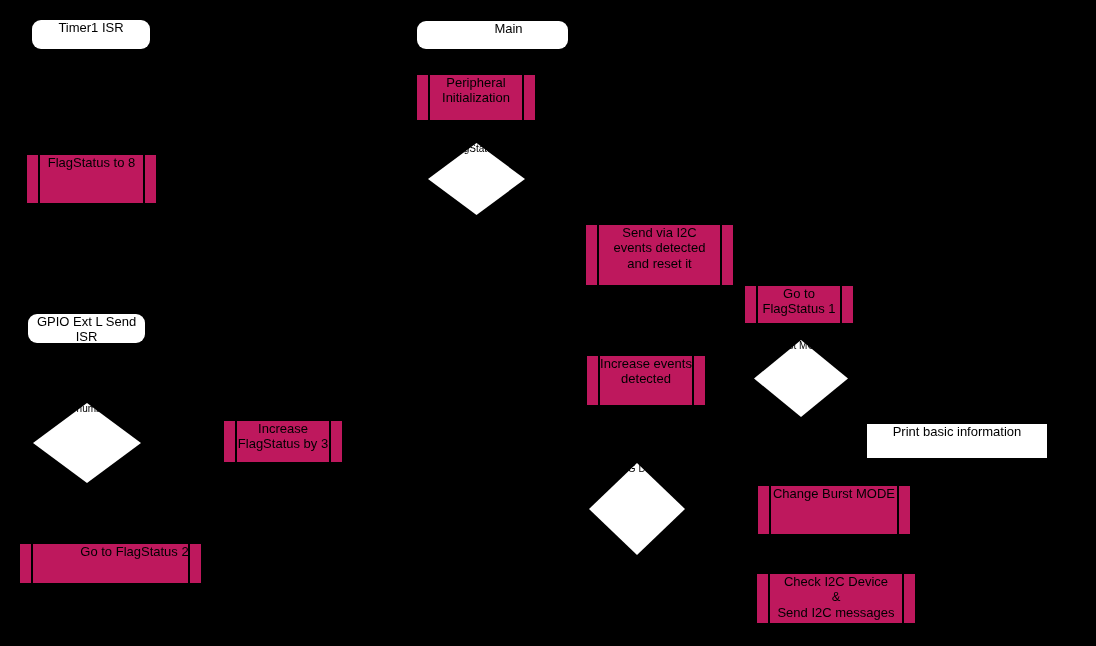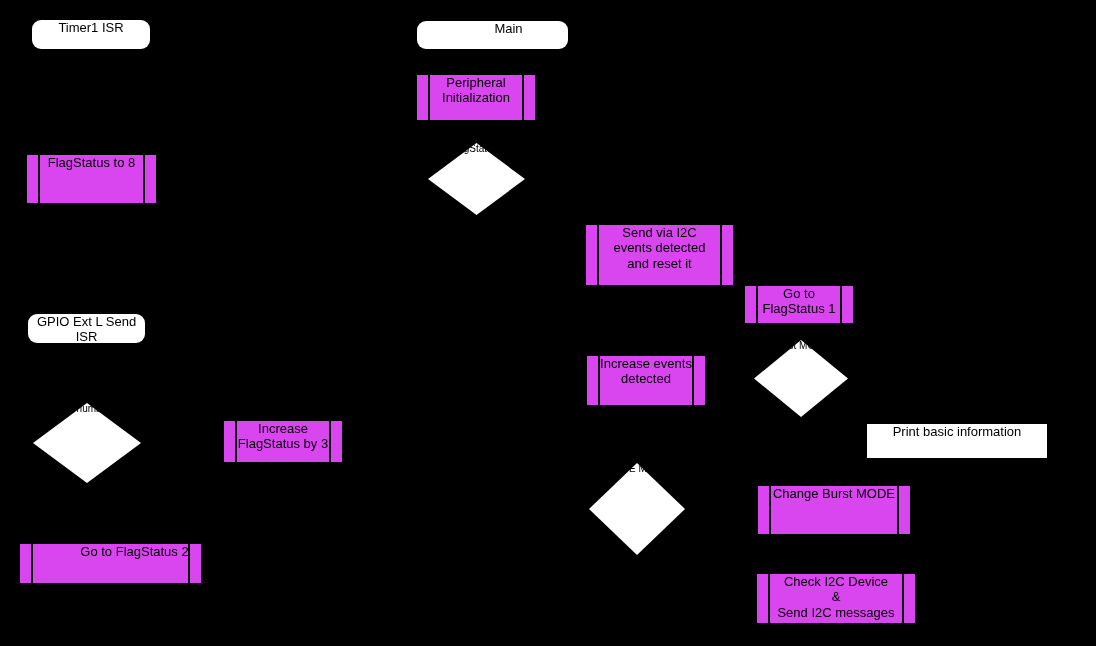--- a/index.html
+++ b/index.html
@@ -31,21 +31,21 @@
     z-index: 2;
     padding: 0 2px;
   }
   
   .terminator {
     background: #fff;
     border-radius: 9px;
   }
   
   .predef {
-    background: #d946ef;
+    background: #be185d;
   }
   .predef::before, .predef::after {
     content: "";
     position: absolute;
     top: 0;
     bottom: 0;
     width: 2px;
     background: #000;
     z-index: 1;
   }
@@ -152,16 +152,16 @@
   <div class="node diamond" id="n-intnum">
     <span class="dshape"></span>
     <span class="lbl">INT number?</span>
   </div>
   <div class="node diamond" id="n-burst">
     <span class="dshape"></span>
     <span class="lbl">Burst MODE</span>
   </div>
   <div class="node diamond" id="n-debug">
     <span class="dshape"></span>
-    <span class="lbl">MODE MODE</span>
+    <span class="lbl">DEBUG DEBUG</span>
   </div>
 
 </div>
 
 </body></html>

